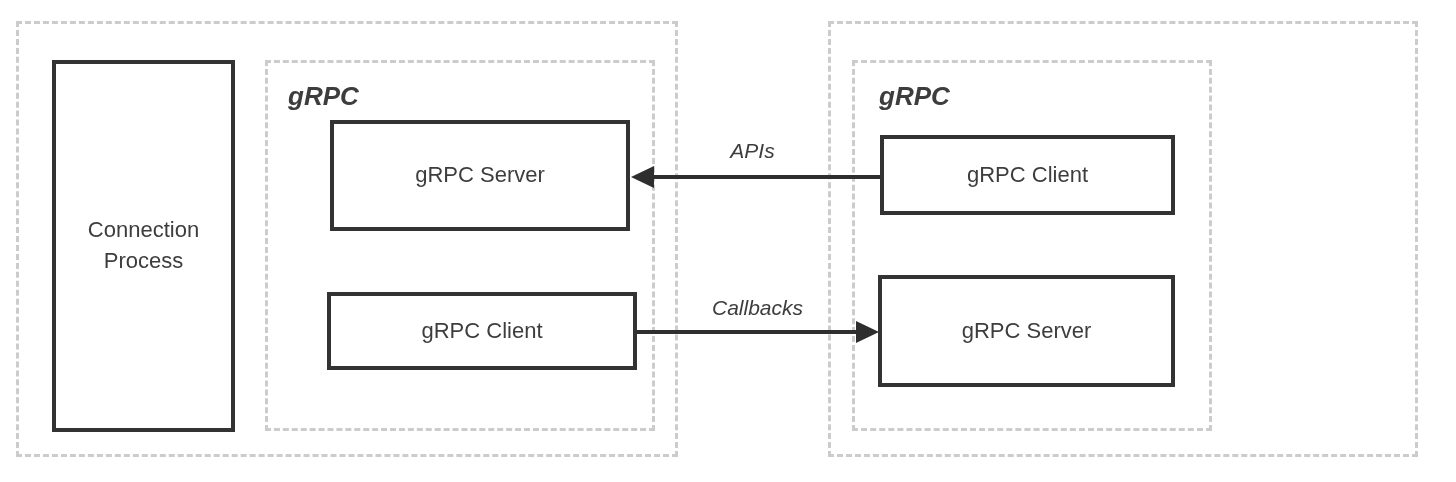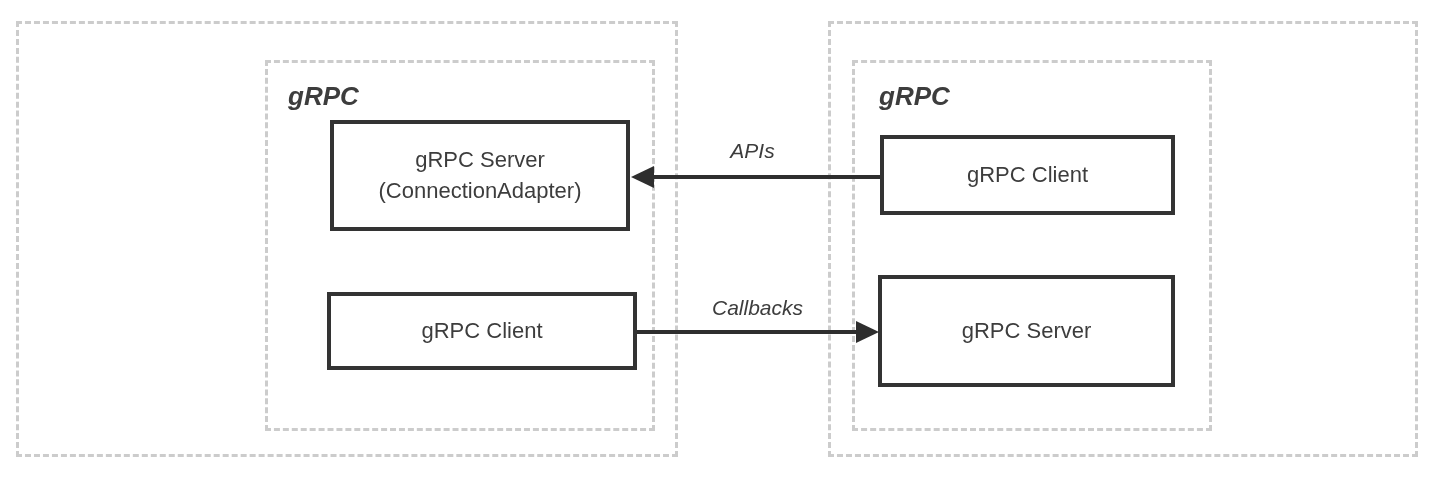--- a/index.html
+++ b/index.html
@@ -100,27 +100,30 @@
   .callbacks-head { left: 856px; top: 321px; }
   .callbacks-label{ left: 690px; top: 296px; width: 135px; }
 </style>
 </head>
 <body>
 
 <div class="canvas">
 
   <div class="dashed-box left-outer"></div>
 
+  <div class="solid-box process-box">
+    <span>Connection</span>
+    <span>Process</span>
+  </div>
 
   <div class="dashed-box left-grpc"></div>
   <div class="group-label left-grpc-label">gRPC</div>
 
   <div class="solid-box adapter-box">
     <span>gRPC Server</span>
-    <span>(ConnectionAdapter)</span>
   </div>
 
   <div class="solid-box left-client">
     <span>gRPC Client</span>
   </div>
 
   <div class="dashed-box right-outer"></div>
 
   <div class="dashed-box right-grpc"></div>
   <div class="group-label right-grpc-label">gRPC</div>

